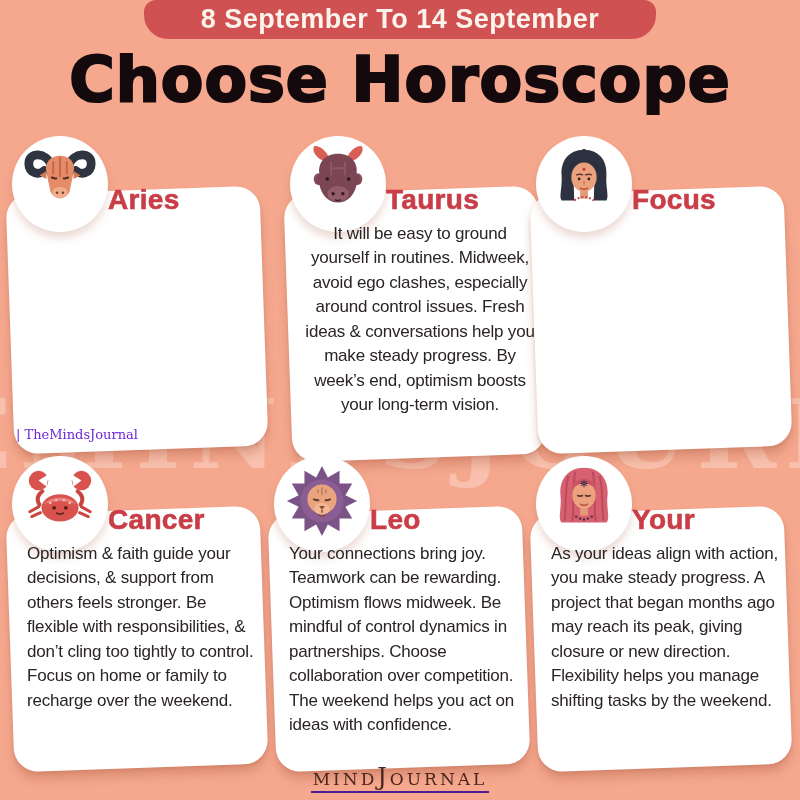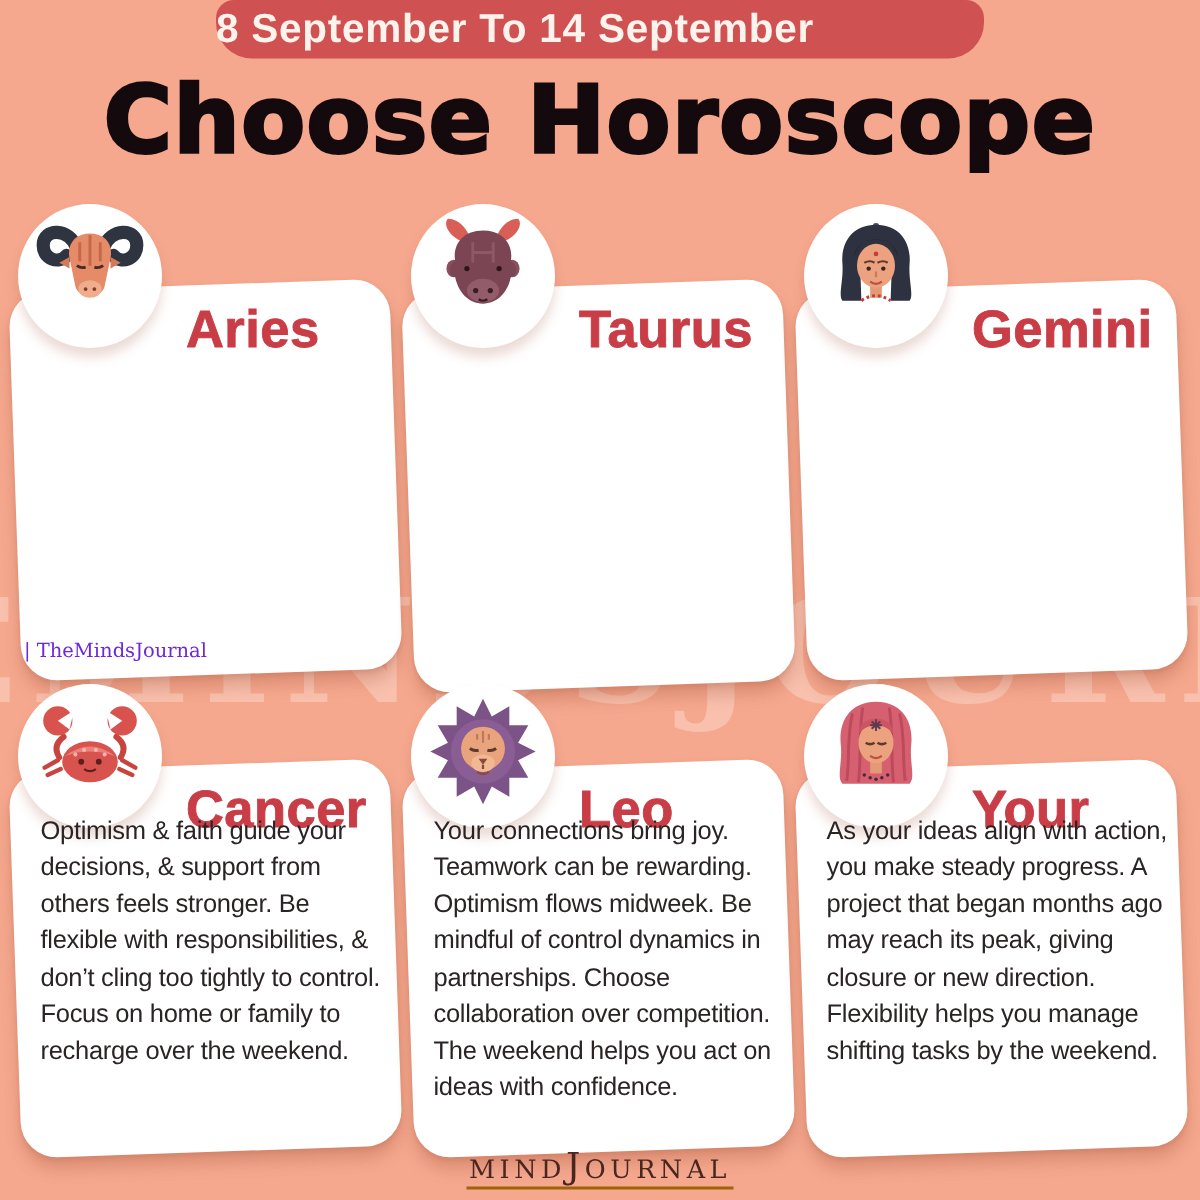--- a/index.html
+++ b/index.html
@@ -6,74 +6,74 @@
   .canvas{
     position:relative;width:800px;height:800px;overflow:hidden;
     background:#F5A88E;
     font-family:"Liberation Sans",sans-serif;
   }
   
   .banner{
     position:absolute;top:0;left:50%;transform:translateX(-50%);
     width:512px;height:39px;background:#D05151;
     border-radius:12px 12px 24px 24px;
-    display:flex;align-items:center;
+    display:flex;align-items:center;justify-content:center;
     z-index:3;
   }
   .banner span{color:#FCF3ED;font-size:27px;font-weight:600;letter-spacing:.5px;}
   
   .page-title{
     position:absolute;top:38px;left:0;width:100%;margin:0;
     text-align:center;font-family:"DejaVu Sans",sans-serif;
     font-weight:800;font-size:62px;line-height:84px;color:#140A0D;
     -webkit-text-stroke:2.2px #140A0D;letter-spacing:1px;z-index:3;
   }
   
   .watermark-center{
     position:absolute;top:378px;left:50%;transform:translateX(-50%);
     white-space:nowrap;font-family:"DejaVu Serif",serif;font-weight:bold;
     font-size:96px;letter-spacing:9px;color:rgba(255,255,255,0.28);z-index:1;
   }
   
   .card{position:absolute;width:254px;height:292px;z-index:2;}
   .c0{left:10px;top:158px;}
-  .c1{left:272px;top:158px;height:300px;text-align:center;}
+  .c1{left:288px;top:158px;height:300px;text-align:center;}
   .c2{left:534px;top:158px;}
   .c3{left:10px;top:478px;height:290px;}
   .c4{left:272px;top:478px;height:290px;}
   .c5{left:534px;top:478px;height:290px;}
   .card-bg{
     position:absolute;left:0;right:0;top:32px;bottom:0;
     background:#FFFFFF;border-radius:24px;transform:rotate(-2deg);
     box-shadow:0 8px 10px rgba(165,85,60,.30),0 2px 3px rgba(165,85,60,.18);
   }
   .icon-circle{
     position:absolute;left:2px;top:-22px;width:96px;height:96px;
     background:#FFFFFF;border-radius:50%;
     box-shadow:0 6px 8px rgba(165,85,60,.22);
   }
   .icon-circle svg{position:absolute;left:9px;top:6px;}
   .sign-title{
-    position:absolute;left:98px;top:26px;margin:16px;
-    font-size:35px;font-weight:bold;color:#C93D47;
+    position:absolute;left:98px;top:26px;margin:0;
+    font-size:28px;font-weight:bold;color:#C93D47;
     -webkit-text-stroke:.6px #C93D47;letter-spacing:.3px;
   }
   .desc{
     position:absolute;left:17px;right:7px;top:64px;margin:0;
     font-size:17px;line-height:1.44;color:#2A2424;letter-spacing:-.2px;
   }
   .credit{
     position:absolute;left:6px;bottom:8px;
     font-family:"DejaVu Serif",serif;font-size:13px;color:#6d28d9;
   }
   
   .footer{position:absolute;bottom:7px;left:0;width:100%;text-align:center;z-index:3;}
   .brand{
     display:inline-block;font-family:"DejaVu Serif",serif;color:#49261F;
-    font-size:17px;letter-spacing:3px;border-bottom:2px solid #a16207;
+    font-size:17px;letter-spacing:3px;border-bottom:2px solid #4c1d95;
     padding:0 2px 1px 2px;line-height:1;
   }
   .brand-journal{display:inline-block;}
   .brand-journal::first-letter{font-size:1.4em;}
 </style>
 </head>
 <body>
 
 <div class="canvas">
 
@@ -122,41 +122,42 @@
         <path d="M33 20 L33 34 M47 20 L47 34 M33 27 H47" stroke="#8F5866" stroke-width="2" fill="none"></path>
         <circle cx="29" cy="38" r="1.8" fill="#2A151B"></circle>
           <circle cx="51" cy="38" r="1.8" fill="#2A151B"></circle>
         <ellipse cx="40" cy="53" rx="11" ry="8" fill="#935C6A"></ellipse>
         <circle cx="35" cy="53" r="1.8" fill="#3A1C24"></circle>
           <circle cx="45" cy="53" r="1.8" fill="#3A1C24"></circle>
         <path d="M37 59 q3 2 6 0" stroke="#3A1C24" stroke-width="1.5" fill="none"></path>
       </svg>
     </div>
     <h2 class="sign-title">Taurus</h2>
+    <p class="desc">It will be easy to ground yourself in routines. Midweek, avoid ego clashes, especially around control issues. Fresh ideas &amp; conversations help you make steady progress. By week’s end, optimism boosts your long-term vision.</p>
   </section>
 
   <section class="card c2">
     <div class="card-bg"></div>
     <div class="icon-circle">
       <svg width="78" height="78" viewBox="0 0 80 80">
         <circle cx="40" cy="9" r="2.2" fill="#4A4F62"></circle>
         <path d="M40 8 C24 8 16 20 17 34 C18 46 14 56 17 60 L30 60 L29 30 L51 30 L50 60 L63 60 C66 56 62 46 63 34 C64 20 56 8 40 8 Z" fill="#2E3240"></path>
         <rect x="36" y="48" width="8" height="10" fill="#E29A77"></rect>
         <ellipse cx="40" cy="36" rx="13" ry="15" fill="#EDA27F"></ellipse>
         <path d="M25 31 C24 14 56 14 55 31 C52 20 46 18 40 18 C34 18 28 20 25 31 Z" fill="#262A38"></path>
         <circle cx="40" cy="28" r="1.6" fill="#C43C3C"></circle>
         <path d="M32 34 q4 -2 7 0 M41 34 q4 -2 7 0" stroke="#5C3A2E" stroke-width="1.5" fill="none"></path>
         <circle cx="35" cy="38" r="1.5" fill="#3A2620"></circle>
           <circle cx="45" cy="38" r="1.5" fill="#3A2620"></circle>
         <path d="M40 40 v4" stroke="#C97B57" stroke-width="1.5" fill="none"></path>
         <path d="M36 47 q4 3 8 0" stroke="#B4543F" stroke-width="1.5" fill="none"></path>
         <path d="M30 60 q10 -7 20 0" stroke="#C43C3C" stroke-width="2" stroke-dasharray="2 2" fill="none"></path>
       </svg>
     </div>
-    <h2 class="sign-title">Gemini</h2>
+    <h2 class="sign-title">Focus</h2>
   </section>
 
   <section class="card c3">
     <div class="card-bg"></div>
     <div class="icon-circle">
       <svg width="78" height="78" viewBox="0 0 80 80">
         <path d="M22 30 q-8 6 -3 14 M58 30 q8 6 3 14" stroke="#C8453F" stroke-width="4" fill="none" stroke-linecap="round"></path>
         <circle cx="18" cy="19" r="10" fill="#D9534E"></circle>
         <path d="M18 19 L29 12 L26 25 Z" fill="#FFFFFF"></path>
         <circle cx="62" cy="19" r="10" fill="#D9534E"></circle>

